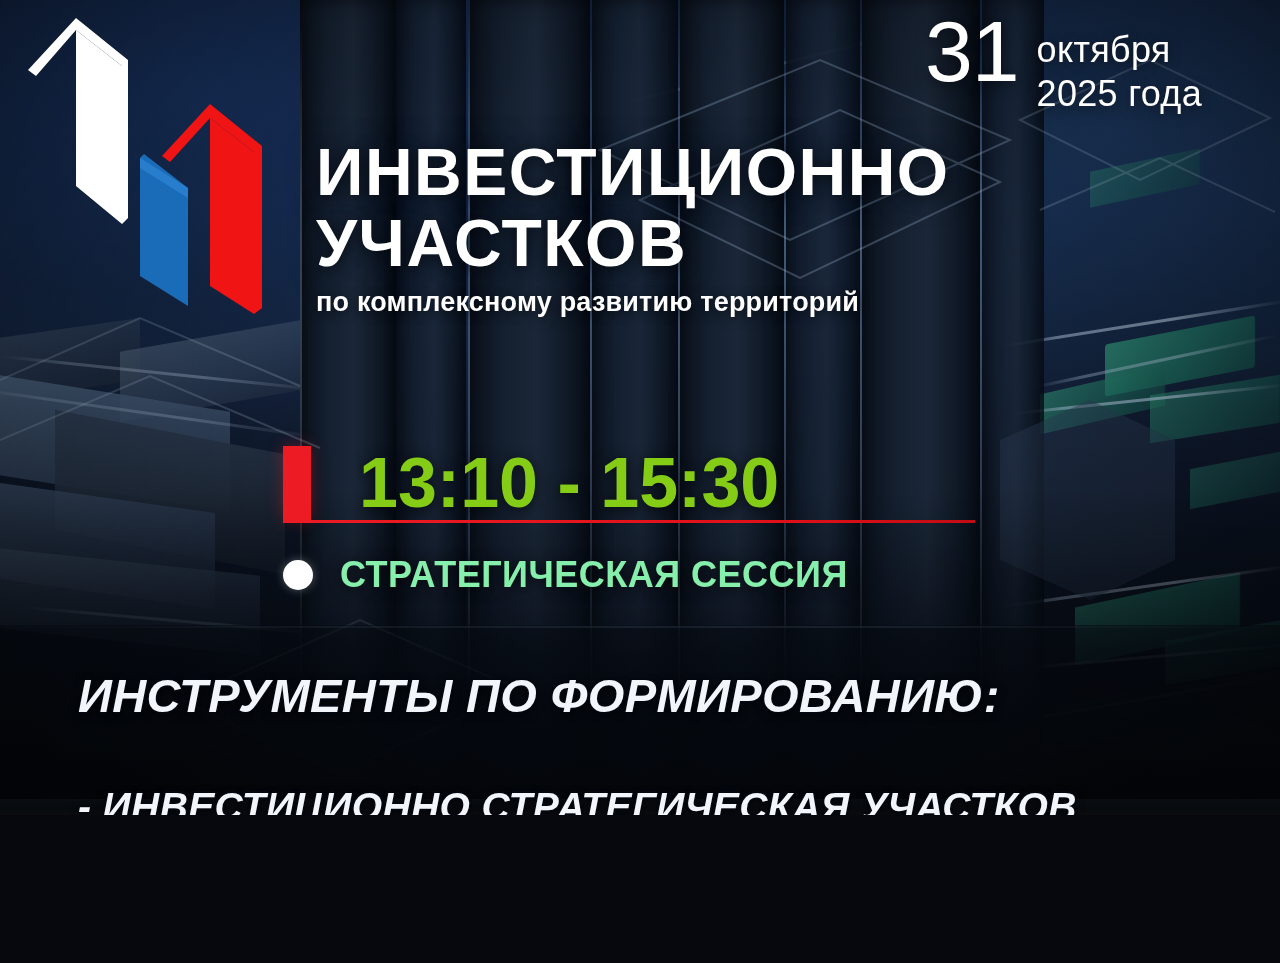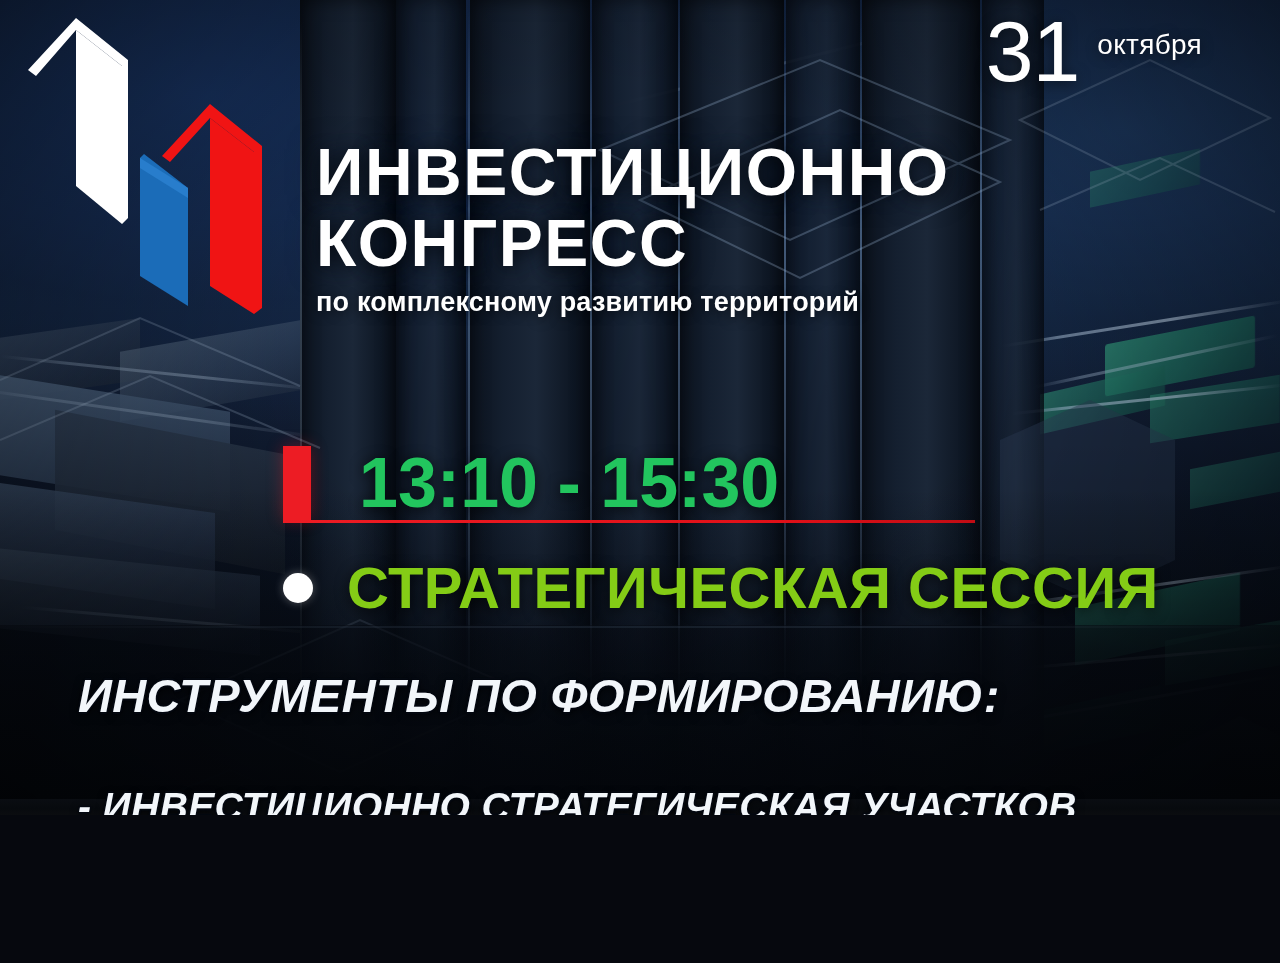--- a/index.html
+++ b/index.html
@@ -130,21 +130,21 @@
   .date-block {
     position: absolute; right: 78px; top: 12px;
     display: flex; align-items: flex-start; gap: 18px;
   }
   .date-day {
     font-size: 86px; line-height: .92; font-weight: 300; color: #fff;
     letter-spacing: -1px; text-shadow: 0 2px 14px rgba(0,0,0,.55);
   }
   .date-rest { padding-top: 16px; }
   .date-month, .date-year {
-    font-size: 28px; line-height: 1.22; font-weight: 300; color: #fff;
+    font-size: 36px; line-height: 1.22; font-weight: 300; color: #fff;
     letter-spacing: .3px; text-shadow: 0 2px 12px rgba(0,0,0,.55);
   }
 
   
   .title-block { position: absolute; left: 316px; top: 140px; }
   .title-l1, .title-l2 {
     font-size: 66px; line-height: .98; font-weight: 700; color: #fff;
     letter-spacing: 1.5px;
     text-shadow: 0 2px 16px rgba(0,0,0,.62), 0 0 30px rgba(12,24,44,.7);
   }
@@ -157,38 +157,38 @@
 
   
   .time-block { position: absolute; left: 283px; top: 446px; }
   .time-row { position: relative; display: flex; align-items: center; }
   .time-bar {
     width: 28px; height: 74px; background: #ED1C24; flex: 0 0 auto;
     box-shadow: 0 0 16px rgba(237,28,36,.35);
   }
   .time-text {
     margin-left: 48px;
-    font-size: 70px; line-height: 1; font-weight: 800; color: #22c55e;
+    font-size: 70px; line-height: 1; font-weight: 800; color: #84cc16;
     letter-spacing: 0px;
     text-shadow: 0 2px 14px rgba(0,0,0,.7);
   }
   .time-underline {
     position: absolute; left: 0; top: 74px; width: 692px; height: 3px;
     background: linear-gradient(90deg, #ED1C24 0%, #E01018 72%, #C10C14 100%);
   }
   .session-row {
     display: flex; align-items: center; margin-top: 34px;
   }
   .session-dot {
     width: 30px; height: 30px; border-radius: 50%; background: #fff;
     flex: 0 0 auto; box-shadow: 0 0 10px rgba(255,255,255,.3);
   }
   .session-text {
-    margin-left: 34px;
-    font-size: 58px; font-weight: 800; color: #84cc16; letter-spacing: .5px;
+    margin-left: 27px;
+    font-size: 36px; font-weight: 800; color: #86efac; letter-spacing: .5px;
     text-shadow: 0 2px 14px rgba(0,0,0,.75);
   }
 
   
   .list-block { position: absolute; left: 78px; top: 668px; width: 1180px; }
   .list-head, .list-item {
     font-style: italic; font-weight: 700; color: #f2f6fa;
     letter-spacing: .4px; white-space: nowrap;
     text-shadow:
       -1.6px 0 1px rgba(5,10,18,.95),
@@ -303,26 +303,27 @@
 
       <path d="M152 148 L200 96 L252 138 L252 300 L244 306 L244 144 L200 110 L160 154 Z" fill="#F01414"></path>
       <path d="M200 110 L244 144 L244 306 L200 278 Z" fill="#F01414"></path>
     </svg>
   </div>
 
   <div class="date-block">
     <div class="date-day">31</div>
     <div class="date-rest">
       <div class="date-month">октября</div>
+      <div class="date-year">2025 года</div>
     </div>
   </div>
 
   <div class="title-block">
     <div class="title-l1">ИНВЕСТИЦИОННО</div>
-    <div class="title-l2">КОНГРЕСС</div>
+    <div class="title-l2">УЧАСТКОВ</div>
     <div class="title-sub">по комплексному развитию территорий</div>
   </div>
 
   <div class="time-block">
     <div class="time-row">
       <div class="time-bar"></div>
       <div class="time-text">13:10 - 15:30</div>
       <div class="time-underline"></div>
     </div>
     <div class="session-row">

